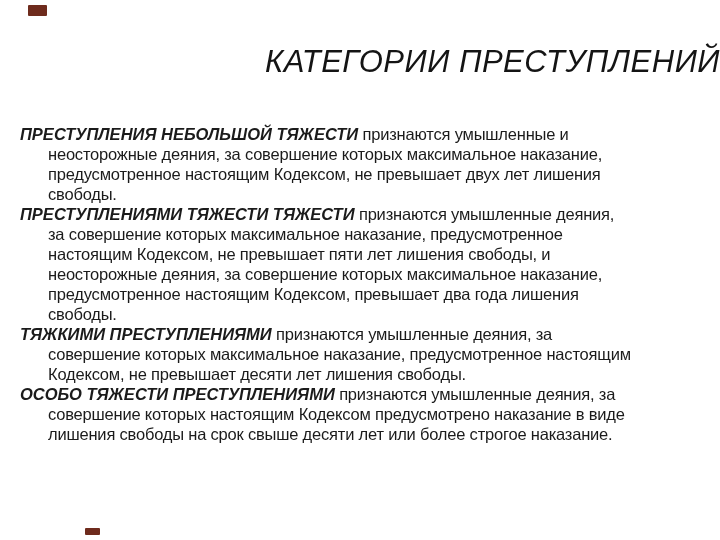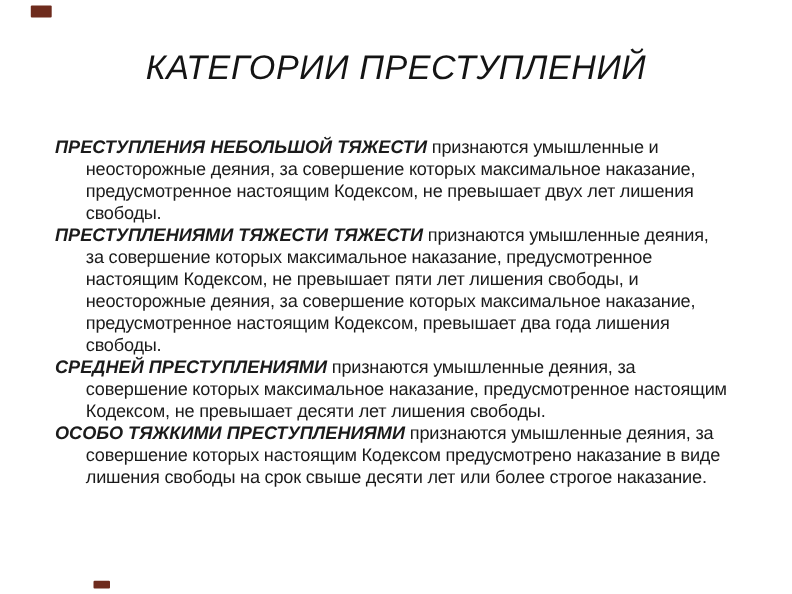--- a/index.html
+++ b/index.html
@@ -32,32 +32,32 @@
     top: 528px;
     width: 15px;
     height: 7px;
   }
   .title {
     position: absolute;
     top: 44px;
     left: 0;
     right: 0;
     margin: 0;
-    text-align: center;
+    text-align: right;
     font-size: 31px;
     font-weight: 400;
     font-style: italic;
     letter-spacing: 0.5px;
     color: #141414;
     white-space: nowrap;
   }
   .content {
     position: absolute;
     top: 124px;
-    left: 50px;
+    left: 20px;
     width: 612px;
   }
   .para {
     margin: 0;
     padding-left: 28px;
     text-indent: -28px;
     font-size: 16.5px;
     line-height: 20px;
     letter-spacing: -0.2px;
     color: #1b1b1b;
@@ -76,21 +76,21 @@
   <div class="corner-mark top-left"></div>
 
   <h1 class="title">КАТЕГОРИИ ПРЕСТУПЛЕНИЙ</h1>
 
   <div class="content">
 
     <p class="para"><span class="lead">ПРЕСТУПЛЕНИЯ НЕБОЛЬШОЙ ТЯЖЕСТИ</span><span> признаются умышленные и неосторожные деяния, за совершение которых максимальное наказание, предусмотренное настоящим Кодексом, не превышает двух лет лишения свободы.</span></p>
 
     <p class="para"><span class="lead">ПРЕСТУПЛЕНИЯМИ ТЯЖЕСТИ ТЯЖЕСТИ</span><span> признаются умышленные деяния, за совершение которых максимальное наказание, предусмотренное настоящим Кодексом, не превышает пяти лет лишения свободы, и неосторожные деяния, за совершение которых максимальное наказание, предусмотренное настоящим Кодексом, превышает два года лишения свободы.</span></p>
 
-    <p class="para"><span class="lead">СРЕДНЕЙ ПРЕСТУПЛЕНИЯМИ</span><span> признаются умышленные деяния, за совершение которых максимальное наказание, предусмотренное настоящим Кодексом, не превышает десяти лет лишения свободы.</span></p>
+    <p class="para"><span class="lead">ТЯЖКИМИ ПРЕСТУПЛЕНИЯМИ</span><span> признаются умышленные деяния, за совершение которых максимальное наказание, предусмотренное настоящим Кодексом, не превышает десяти лет лишения свободы.</span></p>
 
-    <p class="para"><span class="lead">ОСОБО ТЯЖКИМИ ПРЕСТУПЛЕНИЯМИ</span><span> признаются умышленные деяния, за совершение которых настоящим Кодексом предусмотрено наказание в виде лишения свободы на срок свыше десяти лет или более строгое наказание.</span></p>
+    <p class="para"><span class="lead">ОСОБО ТЯЖЕСТИ ПРЕСТУПЛЕНИЯМИ</span><span> признаются умышленные деяния, за совершение которых настоящим Кодексом предусмотрено наказание в виде лишения свободы на срок свыше десяти лет или более строгое наказание.</span></p>
 
   </div>
 
   <div class="corner-mark bottom-left"></div>
 
 </div>
 
 </body></html>

